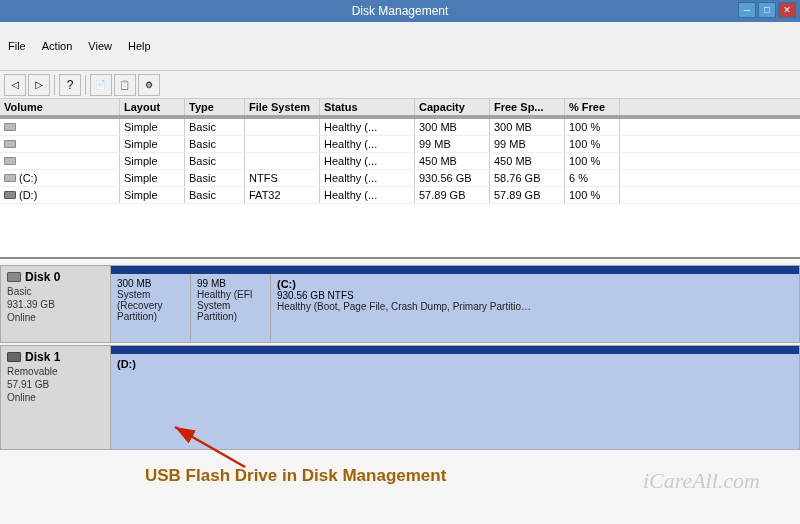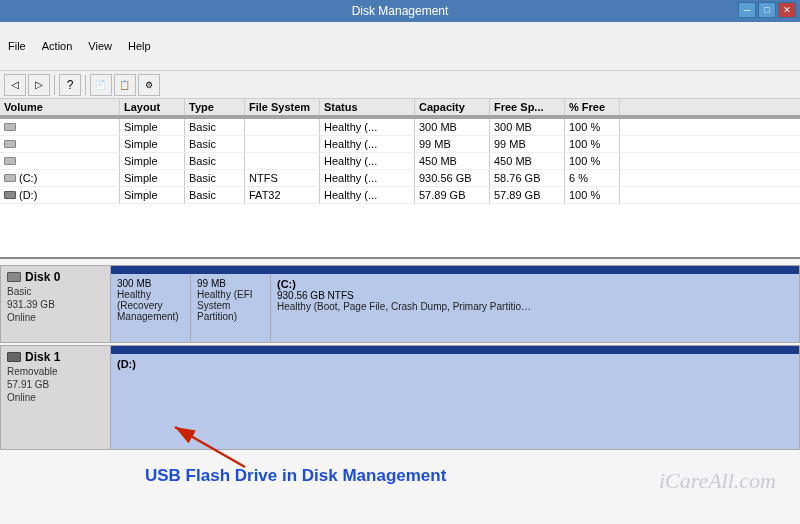--- a/index.html
+++ b/index.html
@@ -174,21 +174,21 @@
     .caption-text {
       color: #cc2200;
       font-size: 18px;
       font-weight: bold;
       margin-top: 4px;
       font-family: Arial, sans-serif;
     }
     .watermark {
       position: absolute;
       bottom: 30px;
-      right: 24px;
+      right: 40px;
       color: rgba(160,160,180,0.5);
       font-size: 22px;
       font-style: italic;
       font-family: Georgia, serif;
       pointer-events: none;
       white-space: nowrap;
     }
     .window-wrapper {
       position: relative;
       width: 800px;
@@ -327,21 +327,21 @@
           <div class="disk-info">Basic</div>
           <div class="disk-info">931.39 GB</div>
           <div class="disk-info">Online</div>
         </div>
         <div class="disk-body">
           <div class="disk-bar"></div>
           <div class="disk-partitions">
             <div class="partition" style="width:8%;min-width:80px;">
               <div class="part-name"></div>
               <div class="part-size">300 MB</div>
-              <div class="part-status">Healthy (Recovery Management)</div>
+              <div class="part-status">System (Recovery Partition)</div>
             </div>
             <div class="partition" style="width:9%;min-width:80px;">
               <div class="part-name"></div>
               <div class="part-size">99 MB</div>
               <div class="part-status">Healthy (EFI System Partition)</div>
             </div>
             <div class="partition" style="flex:1;">
               <div class="part-name">(C:)</div>
               <div class="part-size">930.56 GB NTFS</div>
               <div class="part-status">Healthy (Boot, Page File, Crash Dump, Primary Partitio…</div>
@@ -375,21 +375,21 @@
 
           <svg width="120" height="50" style="display:block;">
             <defs>
               <marker id="arrowhead" markerWidth="8" markerHeight="6" refX="8" refY="3" orient="auto">
                 <polygon points="0 0, 8 3, 0 6" fill="#cc2200"></polygon>
               </marker>
             </defs>
             <line x1="90" y1="45" x2="20" y2="5" stroke="#cc2200" stroke-width="2.5" marker-end="url(#arrowhead)"></line>
           </svg>
           <div style="margin-left:-10px;margin-top:-6px;">
-            <span class="caption-text" style="color:#1d4ed8;font-size:17px;font-weight:bold;font-family:Arial,sans-serif;">USB Flash Drive in Disk Management</span>
+            <span class="caption-text" style="color:#a16207;font-size:17px;font-weight:bold;font-family:Arial,sans-serif;">USB Flash Drive in Disk Management</span>
           </div>
         </div>
       </div>
 
     </div>
   </div>
 
   <div class="watermark">iCareAll.com</div>
 </div>
 

